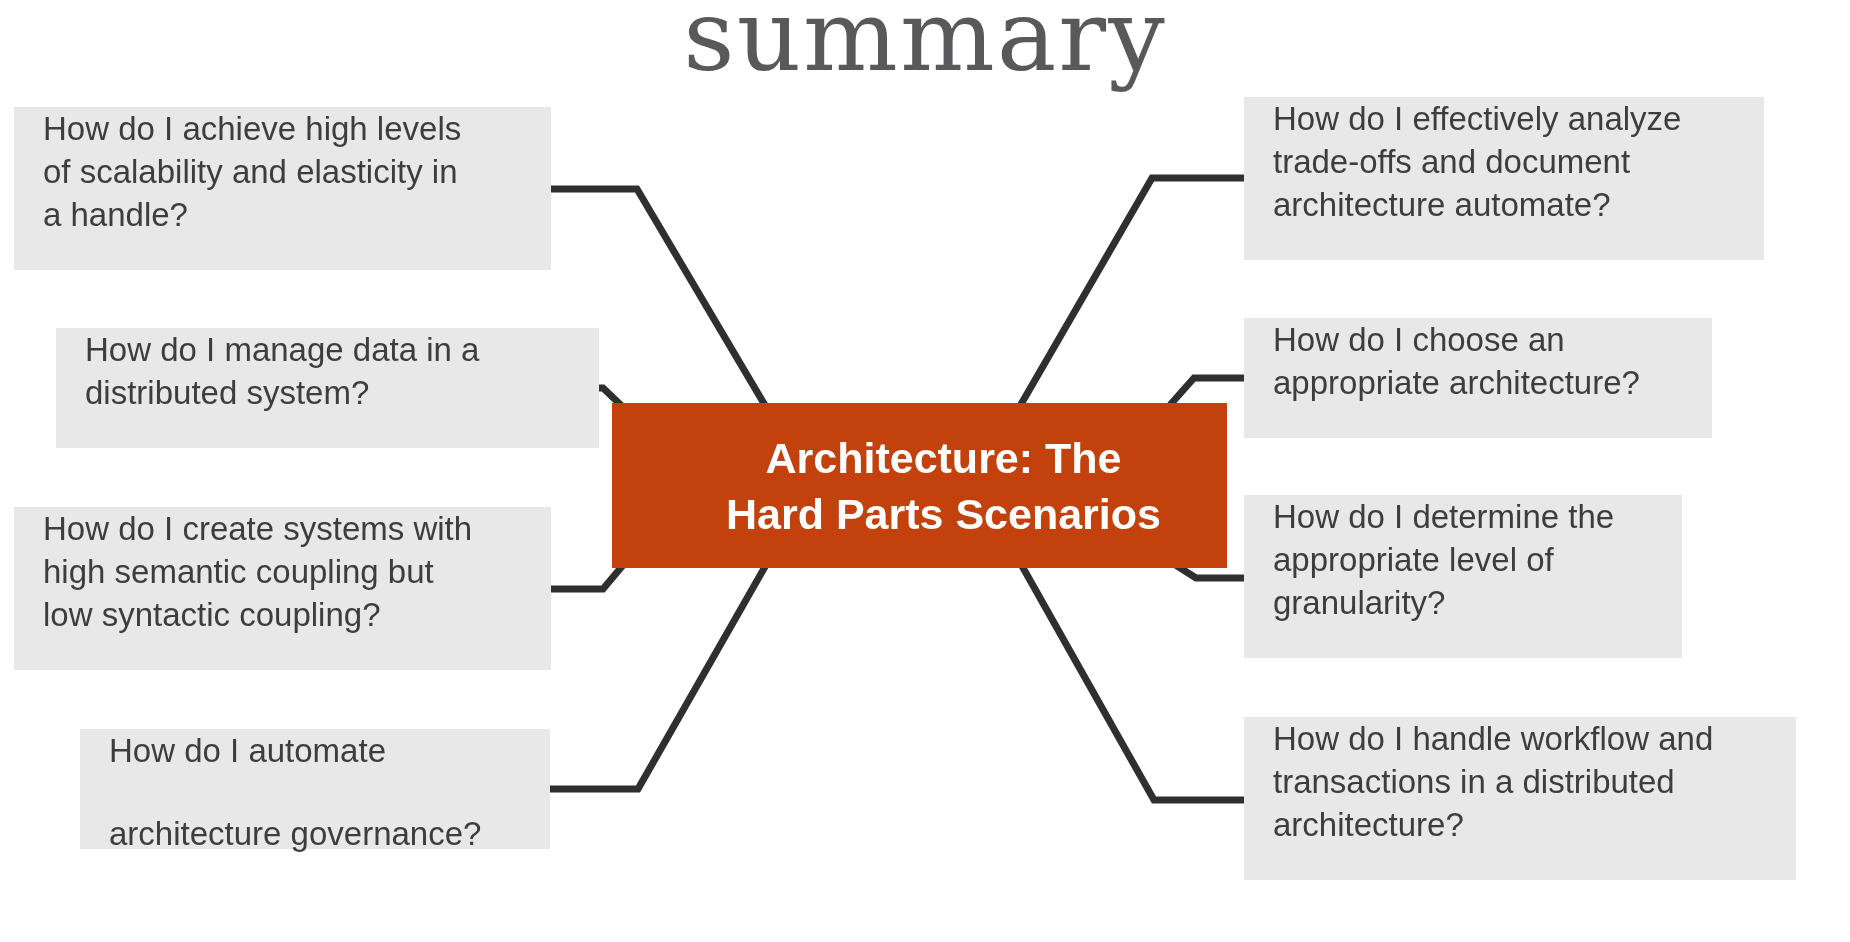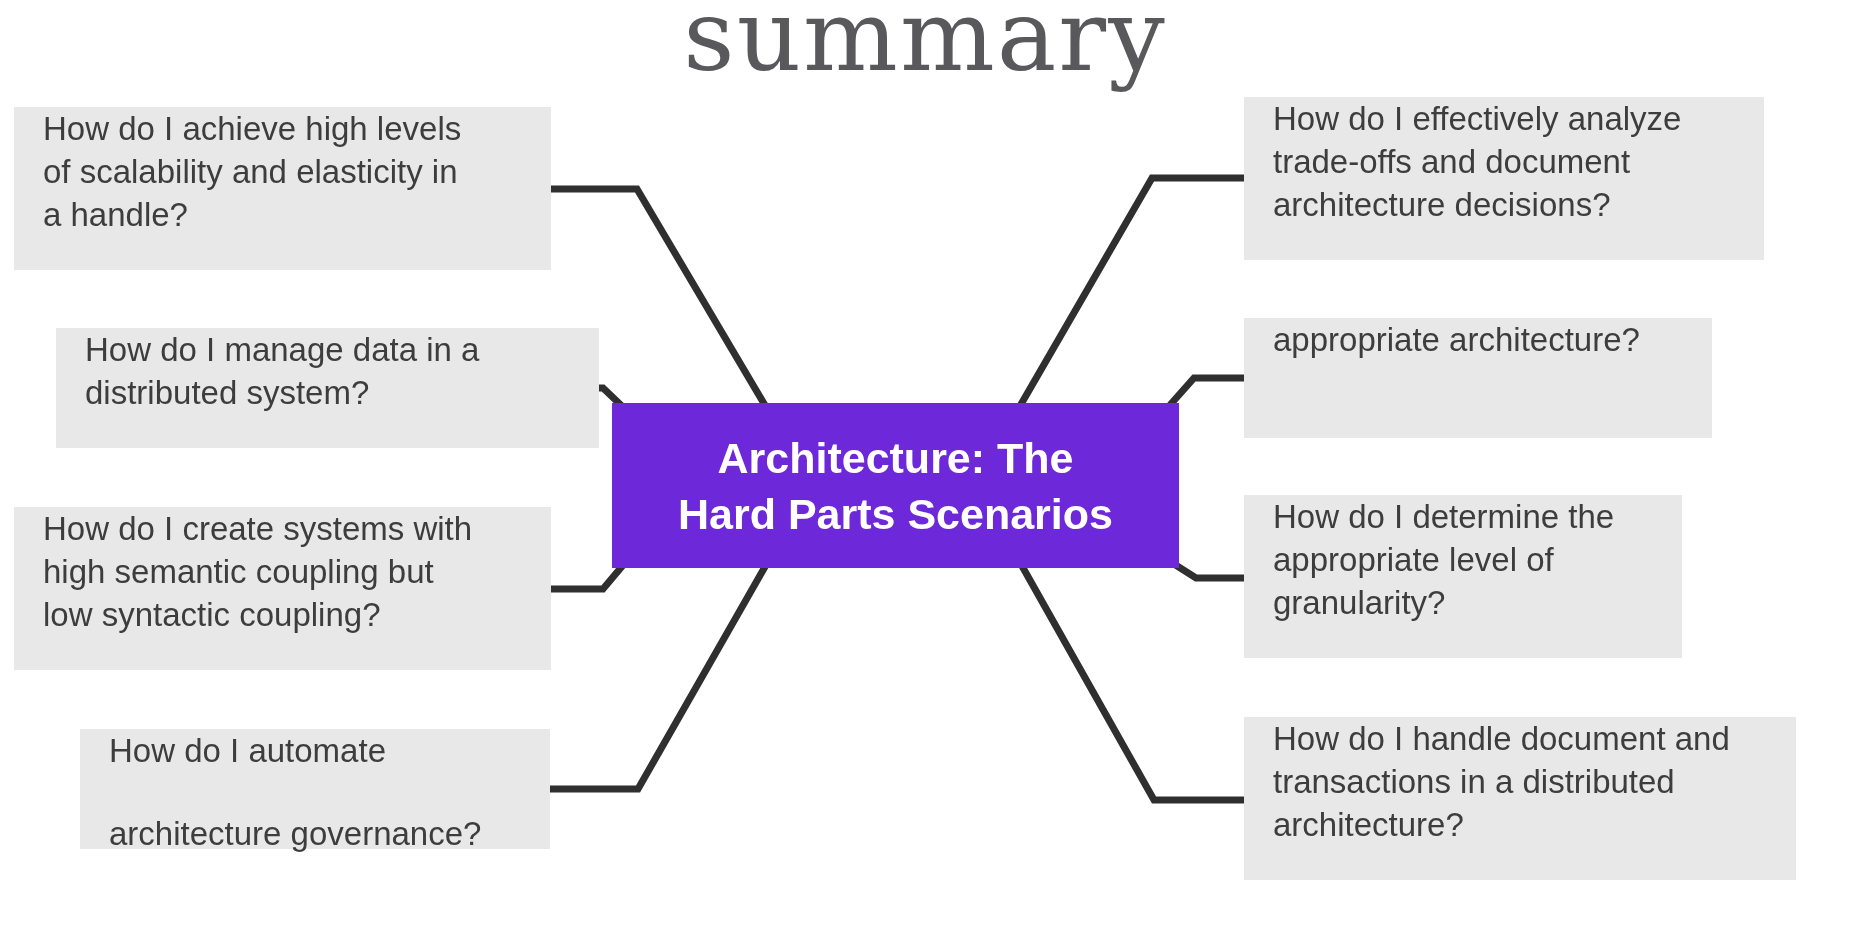--- a/index.html
+++ b/index.html
@@ -48,30 +48,31 @@
     padding-left:29px;
     padding-right:6px;
     box-sizing:border-box;
   }
   .qbox .line{white-space:nowrap;}
   #center-node{
     position:absolute;
     z-index:3;
     left:612px; top:403px;
     width:567px; height:165px;
-    background:#6d28d9;
+    background:#c2410c;
     color:#ffffff;
     display:flex;
     flex-direction:column;
     justify-content:center;
     align-items:center;
     text-align:center;
     font-size:43px;
     line-height:56px;
     font-weight:bold;
+    padding-left:48px;
   }
   
   #qL1{left:14px;  top:107px; width:537px; height:163px;}
   #qL2{left:56px;  top:328px; width:543px; height:120px;}
   #qL3{left:14px;  top:507px; width:537px; height:163px;}
   #qL4{left:80px;  top:729px; width:470px; height:120px;gap:40px;}
   #qR1{left:1244px; top:97px;  width:520px; height:163px;}
   #qR2{left:1244px; top:318px; width:468px; height:120px;}
   #qR3{left:1244px; top:495px; width:438px; height:163px;}
   #qR4{left:1244px; top:717px; width:552px; height:163px;}
@@ -112,35 +113,36 @@
   </div>
 
   <div class="qbox" id="qL4">
     <div class="line">How do I automate</div>
     <div class="line">architecture governance?</div>
   </div>
 
   <div class="qbox" id="qR1">
     <div class="line">How do I effectively analyze</div>
     <div class="line">trade-offs and document</div>
-    <div class="line">architecture decisions?</div>
+    <div class="line">architecture automate?</div>
   </div>
 
   <div class="qbox" id="qR2">
+    <div class="line">How do I choose an</div>
     <div class="line">appropriate architecture?</div>
   </div>
 
   <div class="qbox" id="qR3">
     <div class="line">How do I determine the</div>
     <div class="line">appropriate level of</div>
     <div class="line">granularity?</div>
   </div>
 
   <div class="qbox" id="qR4">
-    <div class="line">How do I handle document and</div>
+    <div class="line">How do I handle workflow and</div>
     <div class="line">transactions in a distributed</div>
     <div class="line">architecture?</div>
   </div>
 
   <div id="center-node">
     <div>Architecture: The</div>
     <div>Hard Parts Scenarios</div>
   </div>
 
 </div>

